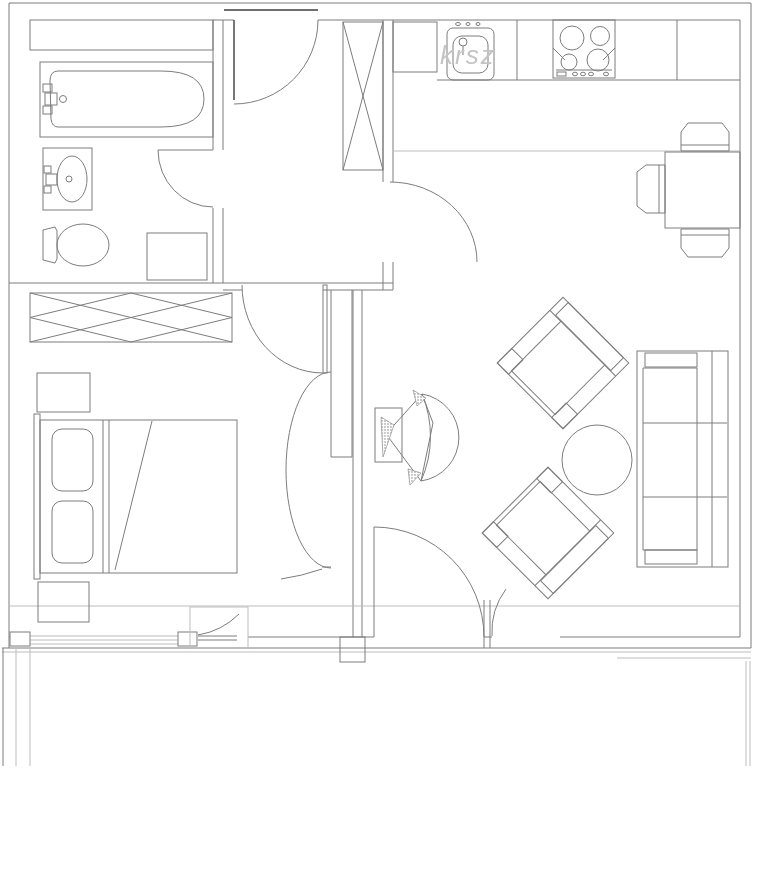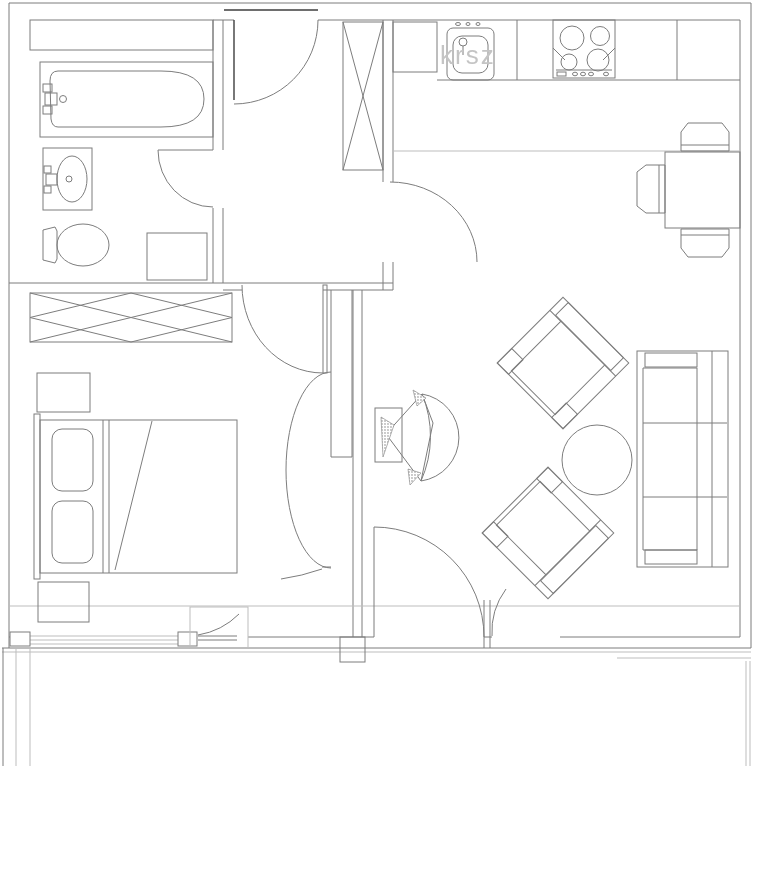--- a/index.html
+++ b/index.html
@@ -1,16 +1,16 @@
 <!DOCTYPE html>
 <html style="--line: #7d7d7d; --light: #bdbdbd; --dark: #3f3f3f; --label: #c4c4c4; --bg: #ffffff;"><head>
 <meta charset="utf-8">
 <style>
   html,body{margin:0;padding:0;background:#fff;}
-  .stage{width:760px;height:766px;position:relative;background:var(--bg,#fff);}
+  .stage{width:760px;height:766px;position:relative;background:var(--bg,#fff);font-style:italic;}
   svg{display:block;}
   .w   {stroke:var(--line,#7d7d7d);stroke-width:1;fill:none;}
   .lt  {stroke:var(--light,#bdbdbd);stroke-width:1;fill:none;}
   .dk  {stroke:var(--dark,#3f3f3f);stroke-width:1.4;fill:none;}
   .fw  {stroke:var(--line,#7d7d7d);stroke-width:1;fill:#fff;}
   .hatch{stroke:var(--line,#7d7d7d);stroke-width:.6;}
   .lbl {font-family:"Liberation Sans","DejaVu Sans",sans-serif;font-size:26px;letter-spacing:2px;fill:var(--label,#c4c4c4);}
 </style>
 </head>
 <body>

